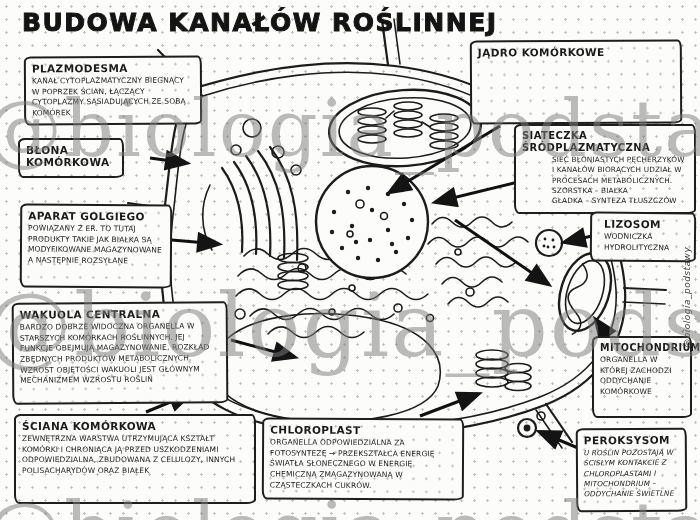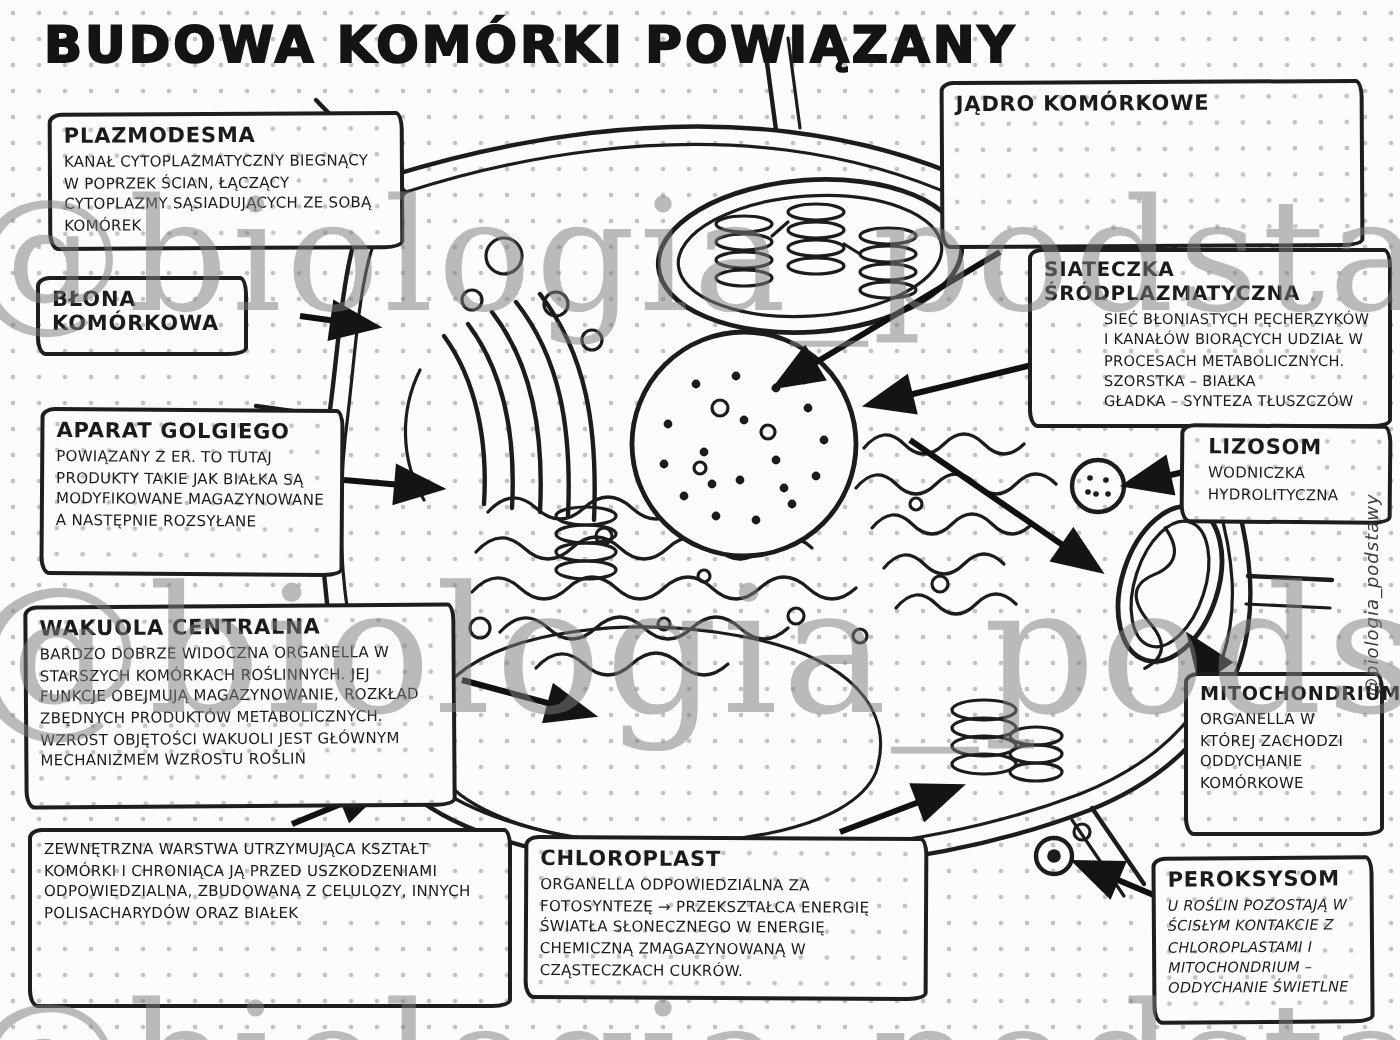--- a/index.html
+++ b/index.html
@@ -38,21 +38,21 @@
   .wm2{font-size:88px;}
   .credit{
     position:absolute;left:682px;top:348px;width:118px;z-index:3;
     transform:rotate(-90deg);transform-origin:left top;
     font-size:9px;font-style:italic;letter-spacing:.5px;color:#3c3c3c;white-space:nowrap;
   }
 </style>
 </head>
 <body>
 
-<h1 class="page-title">BUDOWA KOMÓRKI POWIĄZANY</h1>
+<h1 class="page-title">BUDOWA KANAŁÓW ROŚLINNEJ</h1>
 
 <svg class="drawing" viewBox="0 0 700 520" aria-hidden="true">
   <defs>
     <marker id="ah" viewBox="0 0 10 8" refX="8" refY="4" markerWidth="9" markerHeight="7" orient="auto-start-reverse">
       <path d="M0,0 L10,4 L0,8 Z" fill="#141414"></path>
     </marker>
   </defs>
 
   <g>
     <path class="ink" d="M195,88 C260,68 330,58 395,66 C460,74 520,100 555,140 C590,180 622,235 625,290 C628,345 595,385 545,405 C480,430 390,442 310,432 C245,424 195,405 178,360 C160,315 158,260 165,205 C172,150 172,110 195,88 Z"></path>
@@ -227,20 +227,21 @@
   <h3>APARAT GOLGIEGO</h3>
   <p>POWIĄZANY Z ER. TO TUTAJ PRODUKTY TAKIE JAK BIAŁKA SĄ MODYFIKOWANE MAGAZYNOWANE A NASTĘPNIE ROZSYŁANE</p>
 </div>
 
 <div class="box" style="left:12px;top:302px;width:216px;min-height:102px;transform:rotate(-0.4deg);">
   <h3>WAKUOLA CENTRALNA</h3>
   <p>BARDZO DOBRZE WIDOCZNA ORGANELLA W STARSZYCH KOMÓRKACH ROŚLINNYCH. JEJ FUNKCJE OBEJMUJĄ MAGAZYNOWANIE, ROZKŁAD ZBĘDNYCH PRODUKTÓW METABOLICZNYCH. WZROST OBJĘTOŚCI WAKUOLI JEST GŁÓWNYM MECHANIZMEM WZROSTU ROŚLIN</p>
 </div>
 
 <div class="box" style="left:14px;top:414px;width:242px;min-height:90px;">
+  <h3>ŚCIANA KOMÓRKOWA</h3>
   <p>ZEWNĘTRZNA WARSTWA UTRZYMUJĄCA KSZTAŁT KOMÓRKI I CHRONIĄCA JĄ PRZED USZKODZENIAMI ODPOWIEDZIALNA, ZBUDOWANA Z CELULOZY, INNYCH POLISACHARYDÓW ORAZ BIAŁEK</p>
 </div>
 
 <div class="box" style="left:262px;top:418px;width:202px;min-height:82px;transform:rotate(0.3deg);">
   <h3>CHLOROPLAST</h3>
   <p>ORGANELLA ODPOWIEDZIALNA ZA FOTOSYNTEZĘ → PRZEKSZTAŁCA ENERGIĘ ŚWIATŁA SŁONECZNEGO W ENERGIĘ CHEMICZNĄ ZMAGAZYNOWANĄ W CZĄSTECZKACH CUKRÓW.</p>
 </div>
 
 <div class="box" style="left:470px;top:40px;width:212px;min-height:84px;transform:rotate(-0.3deg);">
   <h3>JĄDRO KOMÓRKOWE</h3>

